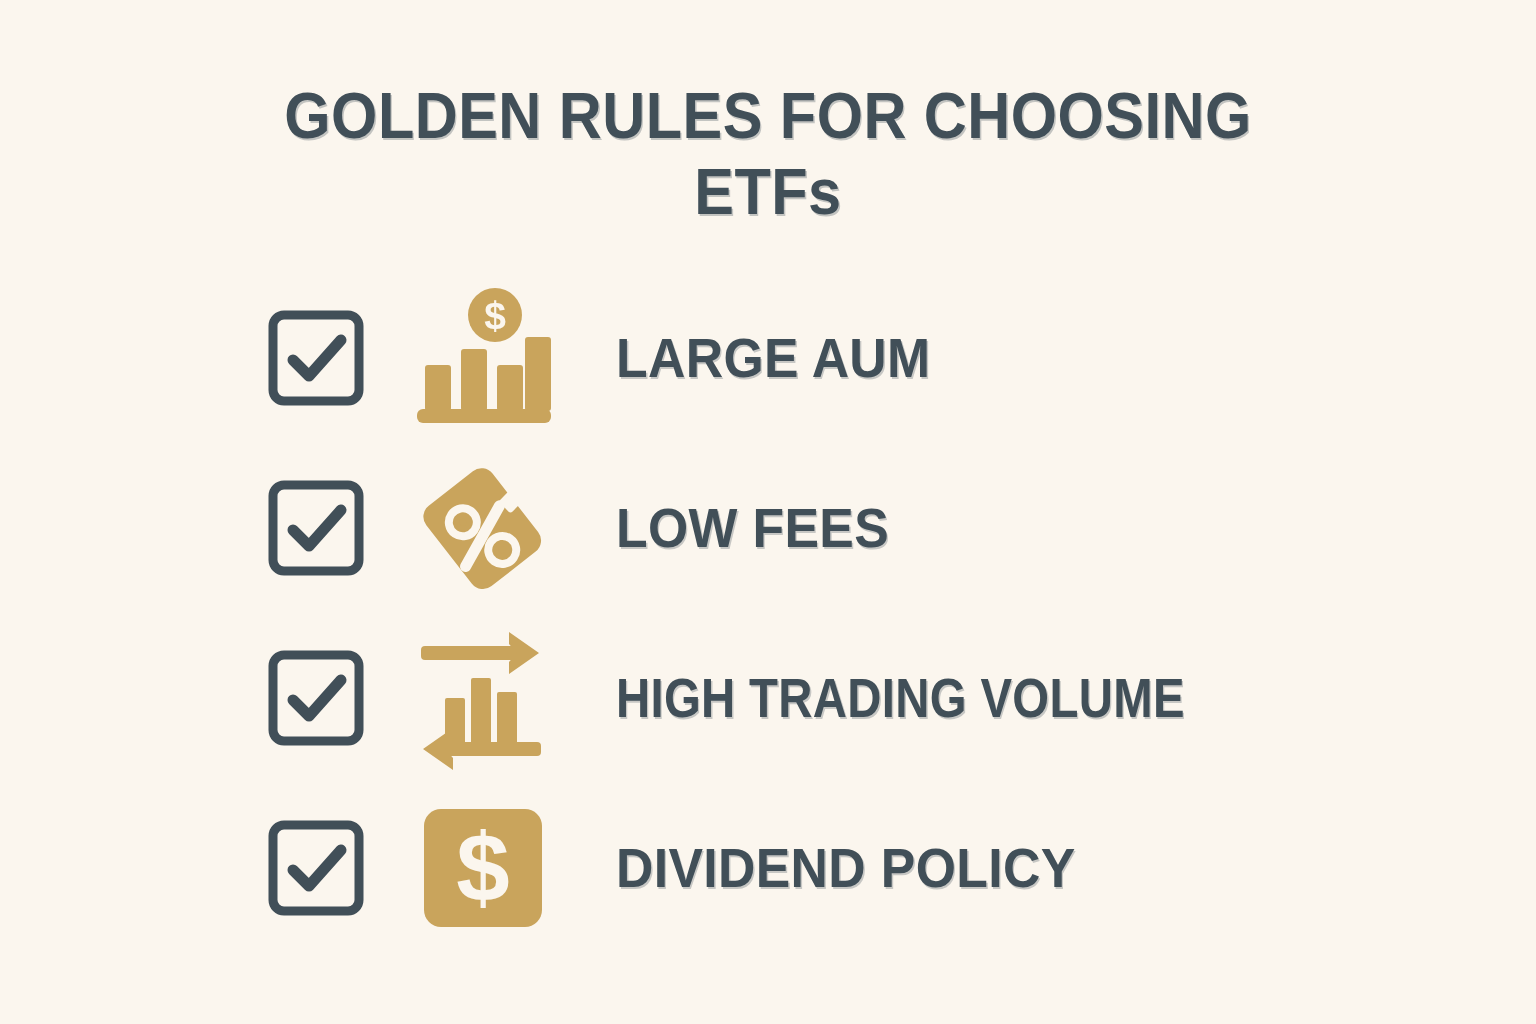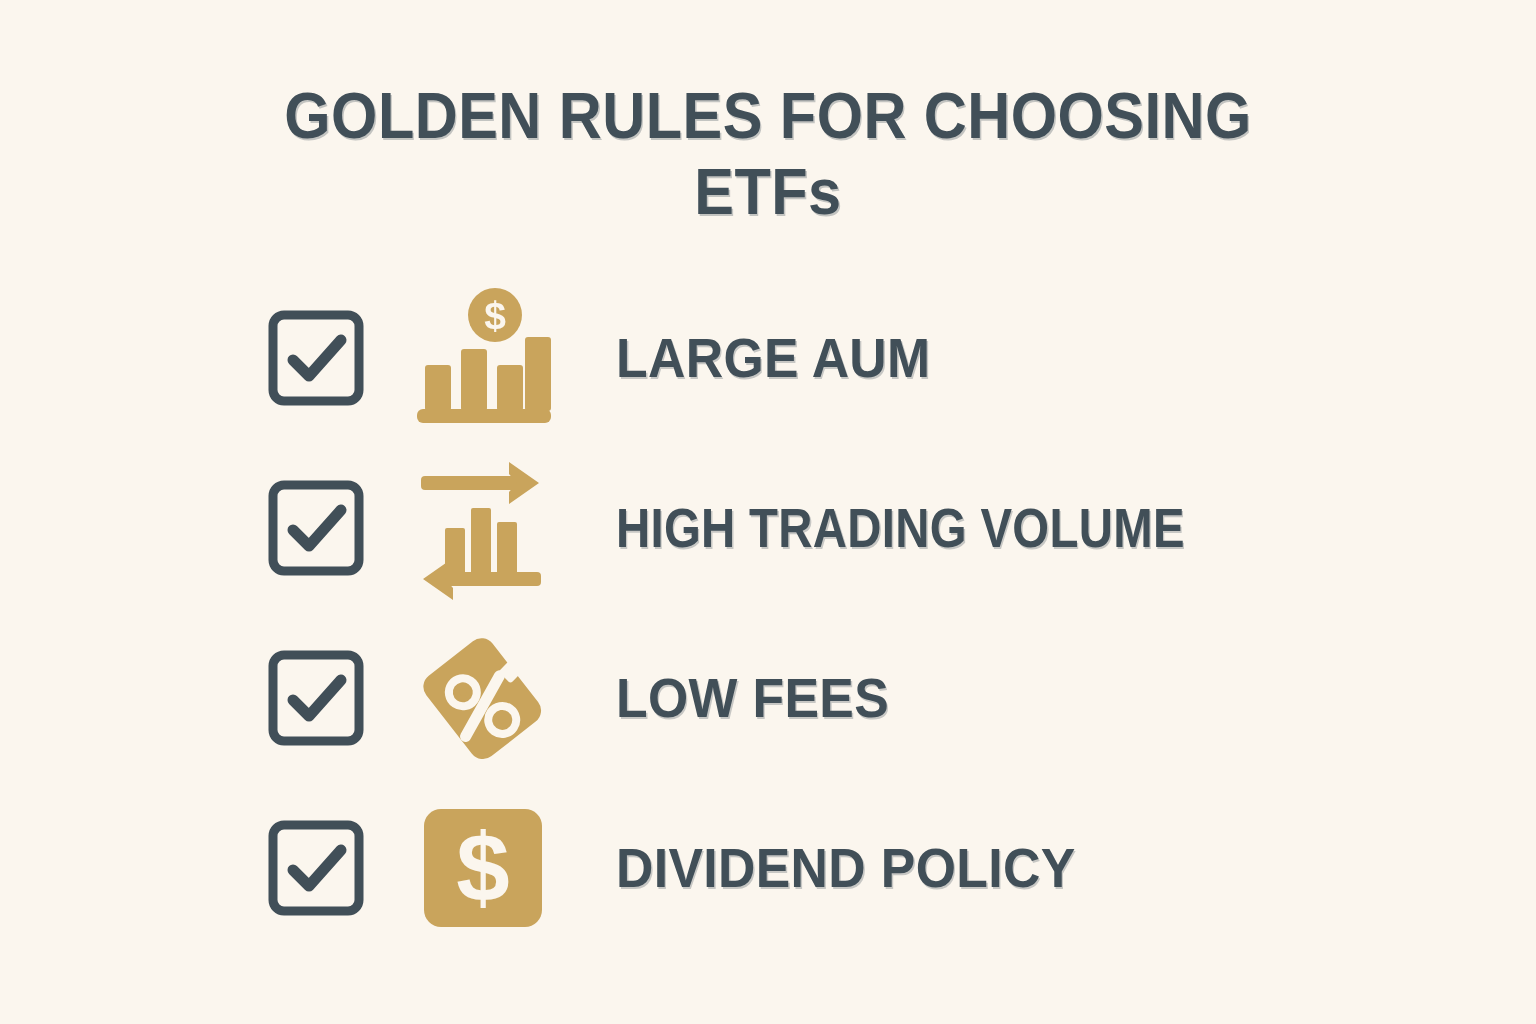--- a/index.html
+++ b/index.html
@@ -134,51 +134,20 @@
           <rect x="84" y="78" width="26" height="46" rx="3" fill="#C9A45C"></rect>
           <rect x="112" y="50" width="26" height="74" rx="3" fill="#C9A45C"></rect>
 
           <rect x="4" y="122" width="134" height="14" rx="6" fill="#C9A45C"></rect>
         </svg>
       </div>
 
       <div class="rule-label">LARGE AUM</div>
     </div>
 
-    <div class="rule-row narrow">
-
-      <div class="checkbox">
-        <svg width="96" height="96" viewBox="0 0 96 96">
-          <rect x="5" y="5" width="86" height="86" rx="11" ry="11" fill="none" stroke="#414F58" stroke-width="9"></rect>
-          <path d="M25 50 L41 66 L73 30" fill="none" stroke="#414F58" stroke-width="11" stroke-linecap="round" stroke-linejoin="round"></path>
-        </svg>
-      </div>
-
-      <div class="rule-icon">
-        <svg width="140" height="144" viewBox="0 0 140 144">
-
-          <g fill="#C9A45C">
-            <rect x="8" y="20" width="100" height="14" rx="4"></rect>
-            <path d="M96 6 L126 27 L96 48 L96 36 L104 27 L96 18 Z"></path>
-          </g>
-
-          <rect x="32" y="72" width="20" height="48" rx="2" fill="#C9A45C"></rect>
-          <rect x="58" y="52" width="20" height="68" rx="2" fill="#C9A45C"></rect>
-          <rect x="84" y="66" width="20" height="54" rx="2" fill="#C9A45C"></rect>
-
-          <g fill="#C9A45C">
-            <rect x="28" y="116" width="100" height="14" rx="4"></rect>
-            <path d="M40 102 L10 123 L40 144 L40 132 L32 123 L40 114 Z"></path>
-          </g>
-        </svg>
-      </div>
-
-      <div class="rule-label">HIGH TRADING VOLUME</div>
-    </div>
-
     <div class="rule-row">
 
       <div class="checkbox">
         <svg width="96" height="96" viewBox="0 0 96 96">
           <rect x="5" y="5" width="86" height="86" rx="11" ry="11" fill="none" stroke="#414F58" stroke-width="9"></rect>
           <path d="M25 50 L41 66 L73 30" fill="none" stroke="#414F58" stroke-width="11" stroke-linecap="round" stroke-linejoin="round"></path>
         </svg>
       </div>
 
       <div class="rule-icon">
@@ -196,20 +165,51 @@
             <circle cx="83" cy="92" r="14" fill="none" stroke="#FBF6EE" stroke-width="8"></circle>
             <circle cx="83" cy="92" r="3.5" fill="#C9A45C"></circle>
             <line x1="88" y1="48" x2="44" y2="102" stroke="#FBF6EE" stroke-width="11" stroke-linecap="round"></line>
           </g>
         </svg>
       </div>
 
       <div class="rule-label">LOW FEES</div>
     </div>
 
+    <div class="rule-row narrow">
+
+      <div class="checkbox">
+        <svg width="96" height="96" viewBox="0 0 96 96">
+          <rect x="5" y="5" width="86" height="86" rx="11" ry="11" fill="none" stroke="#414F58" stroke-width="9"></rect>
+          <path d="M25 50 L41 66 L73 30" fill="none" stroke="#414F58" stroke-width="11" stroke-linecap="round" stroke-linejoin="round"></path>
+        </svg>
+      </div>
+
+      <div class="rule-icon">
+        <svg width="140" height="144" viewBox="0 0 140 144">
+
+          <g fill="#C9A45C">
+            <rect x="8" y="20" width="100" height="14" rx="4"></rect>
+            <path d="M96 6 L126 27 L96 48 L96 36 L104 27 L96 18 Z"></path>
+          </g>
+
+          <rect x="32" y="72" width="20" height="48" rx="2" fill="#C9A45C"></rect>
+          <rect x="58" y="52" width="20" height="68" rx="2" fill="#C9A45C"></rect>
+          <rect x="84" y="66" width="20" height="54" rx="2" fill="#C9A45C"></rect>
+
+          <g fill="#C9A45C">
+            <rect x="28" y="116" width="100" height="14" rx="4"></rect>
+            <path d="M40 102 L10 123 L40 144 L40 132 L32 123 L40 114 Z"></path>
+          </g>
+        </svg>
+      </div>
+
+      <div class="rule-label">HIGH TRADING VOLUME</div>
+    </div>
+
     <div class="rule-row">
 
       <div class="checkbox">
         <svg width="96" height="96" viewBox="0 0 96 96">
           <rect x="5" y="5" width="86" height="86" rx="11" ry="11" fill="none" stroke="#414F58" stroke-width="9"></rect>
           <path d="M25 50 L41 66 L73 30" fill="none" stroke="#414F58" stroke-width="11" stroke-linecap="round" stroke-linejoin="round"></path>
         </svg>
       </div>
 
       <div class="rule-icon">

